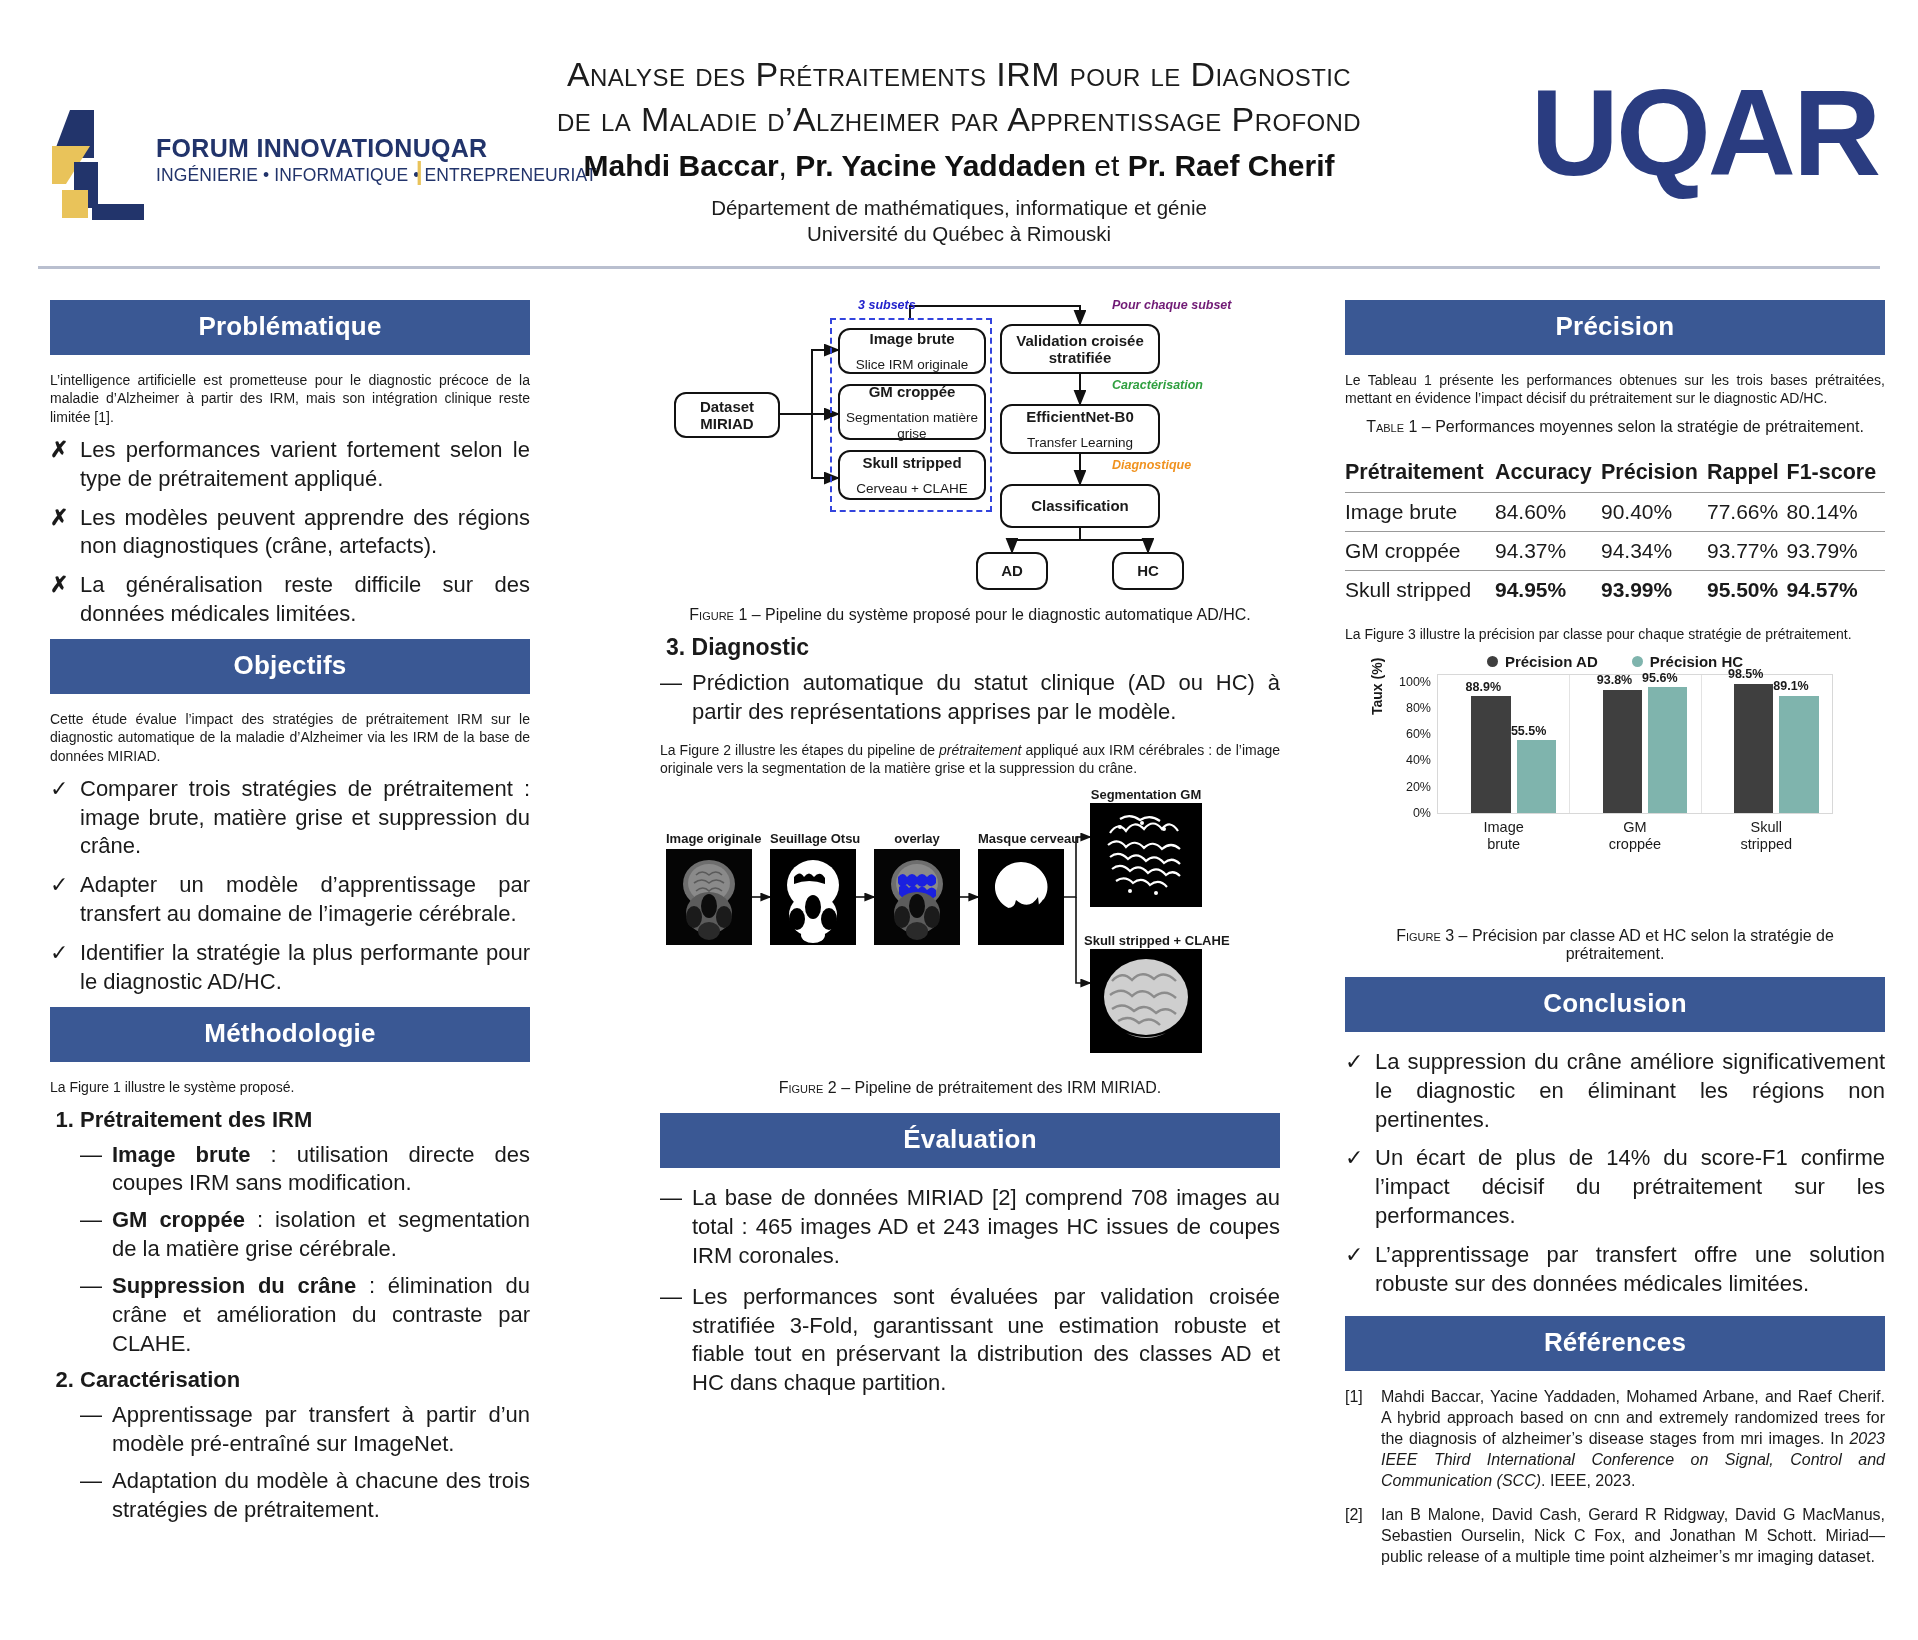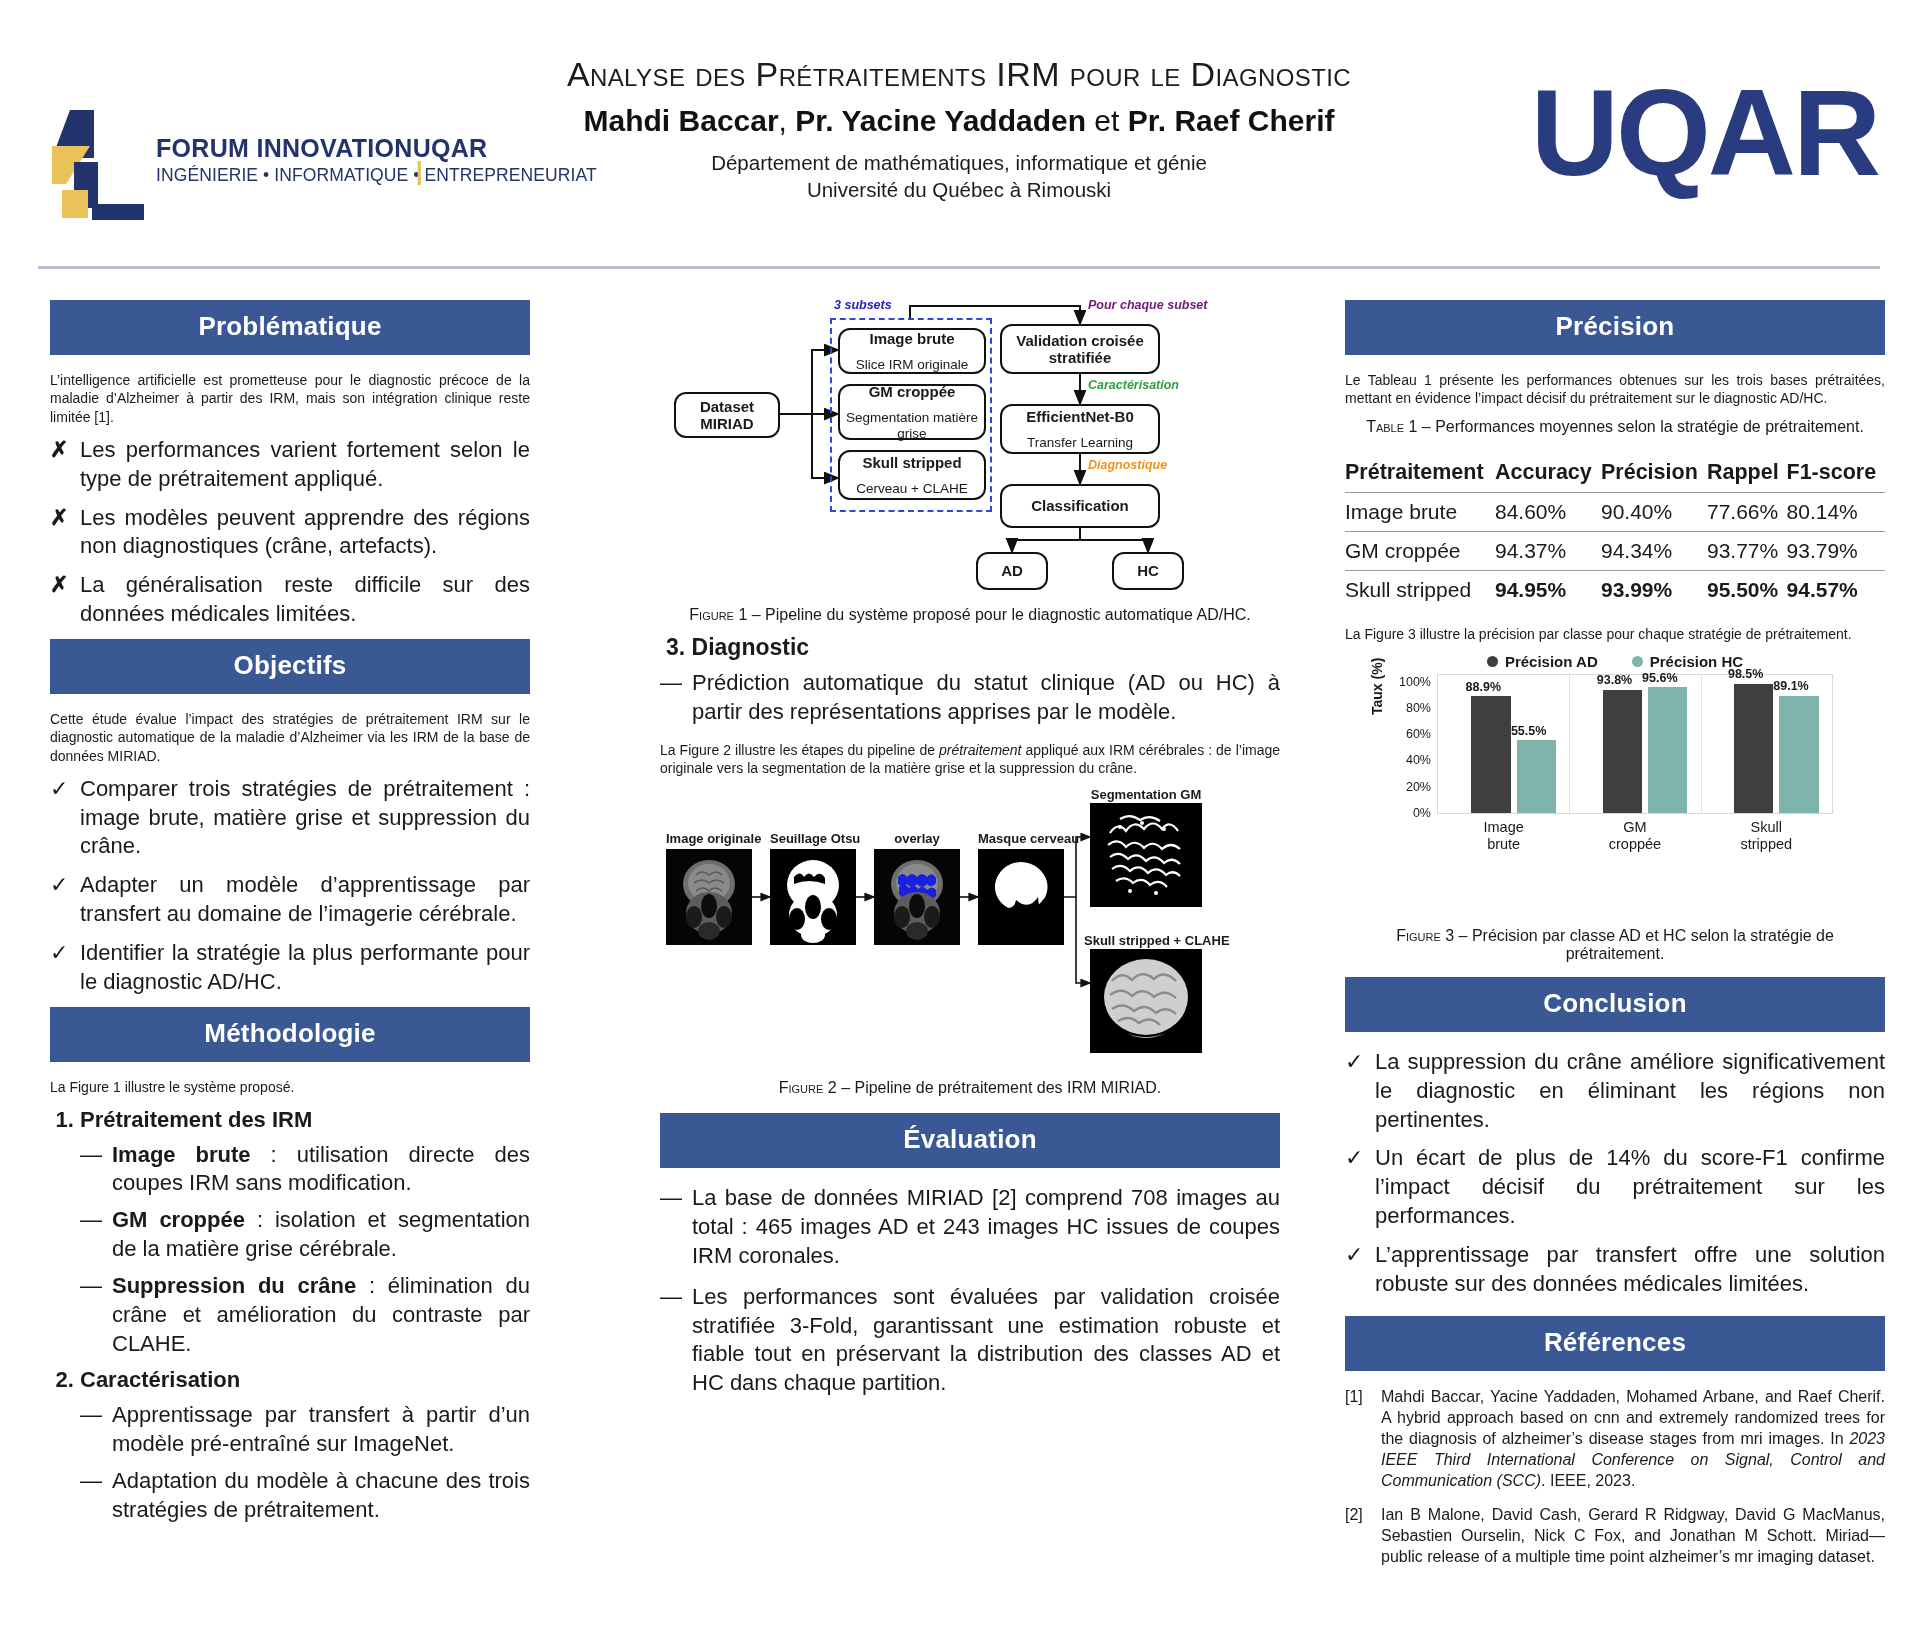--- a/index.html
+++ b/index.html
@@ -74,21 +74,21 @@
   
   .fig1 { position:relative; width:620px; height:280px; margin:0 0 4px 0; }
   .fbox {
     position:absolute; border:2.5px solid #111; border-radius:12px;
     background:#fff; text-align:center; display:flex; flex-direction:column;
     align-items:center; justify-content:center; padding:4px;
   }
   .fbox .t1 { font-size:15px; font-weight:bold; line-height:1.15; }
   .fbox .t2 { font-size:13.5px; line-height:1.15; margin-top:10px; }
   .dashgroup { position:absolute; border:2px dashed #3344dd; }
-  .lbl { position:absolute; font-size:12.5px; font-weight:bold; font-style:italic; white-space:nowrap; }
+  .lbl { position:absolute; font-size:12.5px; font-weight:bold; font-style:italic; white-space:nowrap;margin-left:24px; }
   .lbl.blue { color:#2222cc; }
   .lbl.red { color:#701a75; }
   .lbl.green { color:#2f9f3f; }
   .lbl.orange { color:#f0921f; }
   .fig1 svg { position:absolute; left:0; top:0; }
 
   .figcap { font-size:16px; text-align:center; font-variant:small-caps; margin:6px 0 10px; }
   .figcap .nosc { font-variant:normal; }
 
   
@@ -139,20 +139,21 @@
     </svg>
     <div class="logo-text">
       <div class="logo-title"><span>FORUM INNOVATION</span><span class="bar">|</span><span>UQAR</span></div>
       <div class="logo-sub">INGÉNIERIE • INFORMATIQUE • ENTREPRENEURIAT</div>
     </div>
   </div>
 
   <div class="title-block">
     <div class="ptitle">
       <div>Analyse des Prétraitements IRM pour le Diagnostic</div>
+      <div>de la Maladie d’Alzheimer par Apprentissage Profond</div>
     </div>
     <div class="authors"><span>Mahdi Baccar</span><span class="light">, </span><span>Pr. Yacine Yaddaden</span><span class="light"> et </span><span>Pr. Raef Cherif</span></div>
     <div class="affil">
       <div>Département de mathématiques, informatique et génie</div>
       <div>Université du Québec à Rimouski</div>
     </div>
   </div>
 
   <div class="uqar-logo">UQAR</div>
   <div class="hrule"></div>

